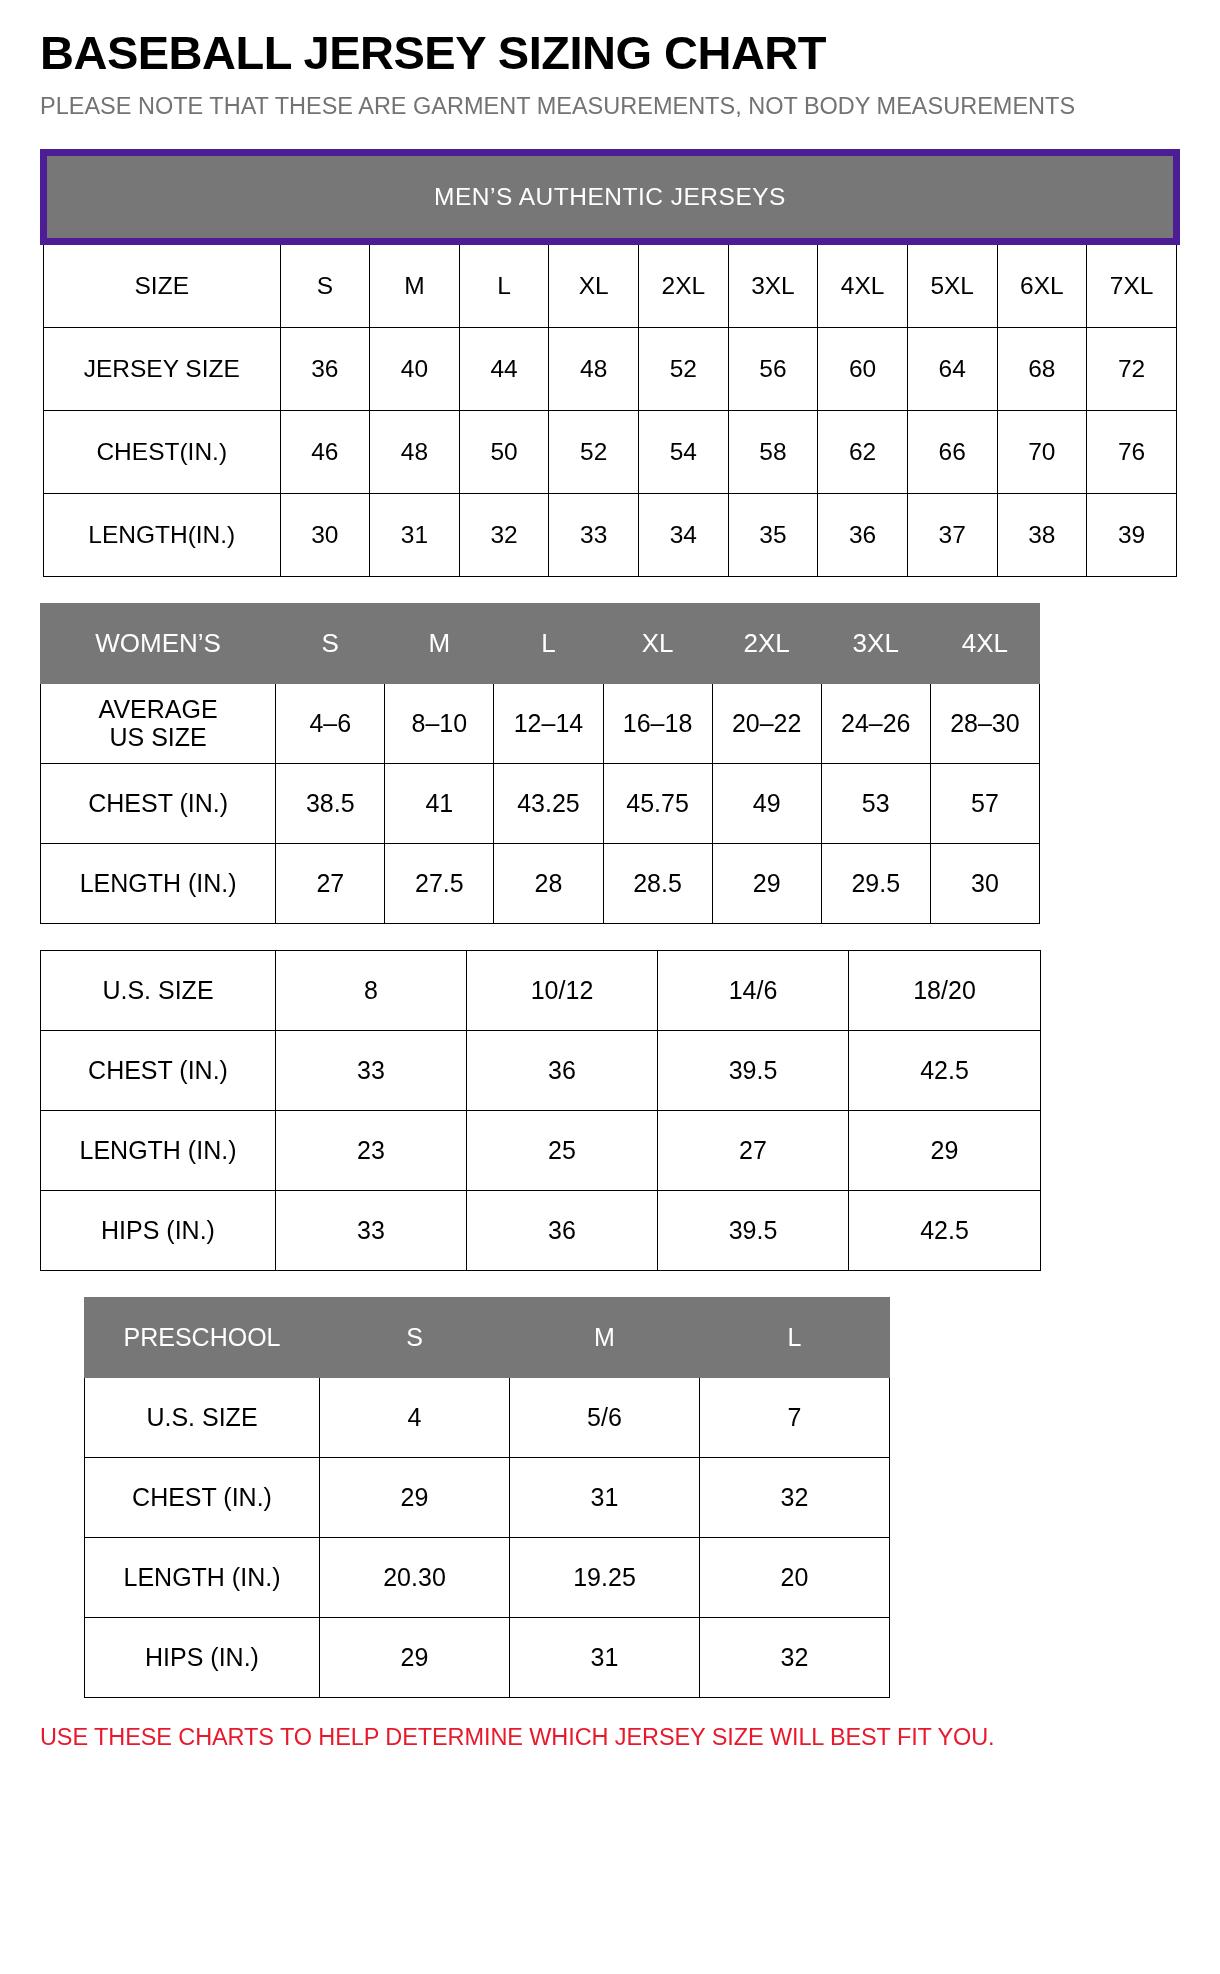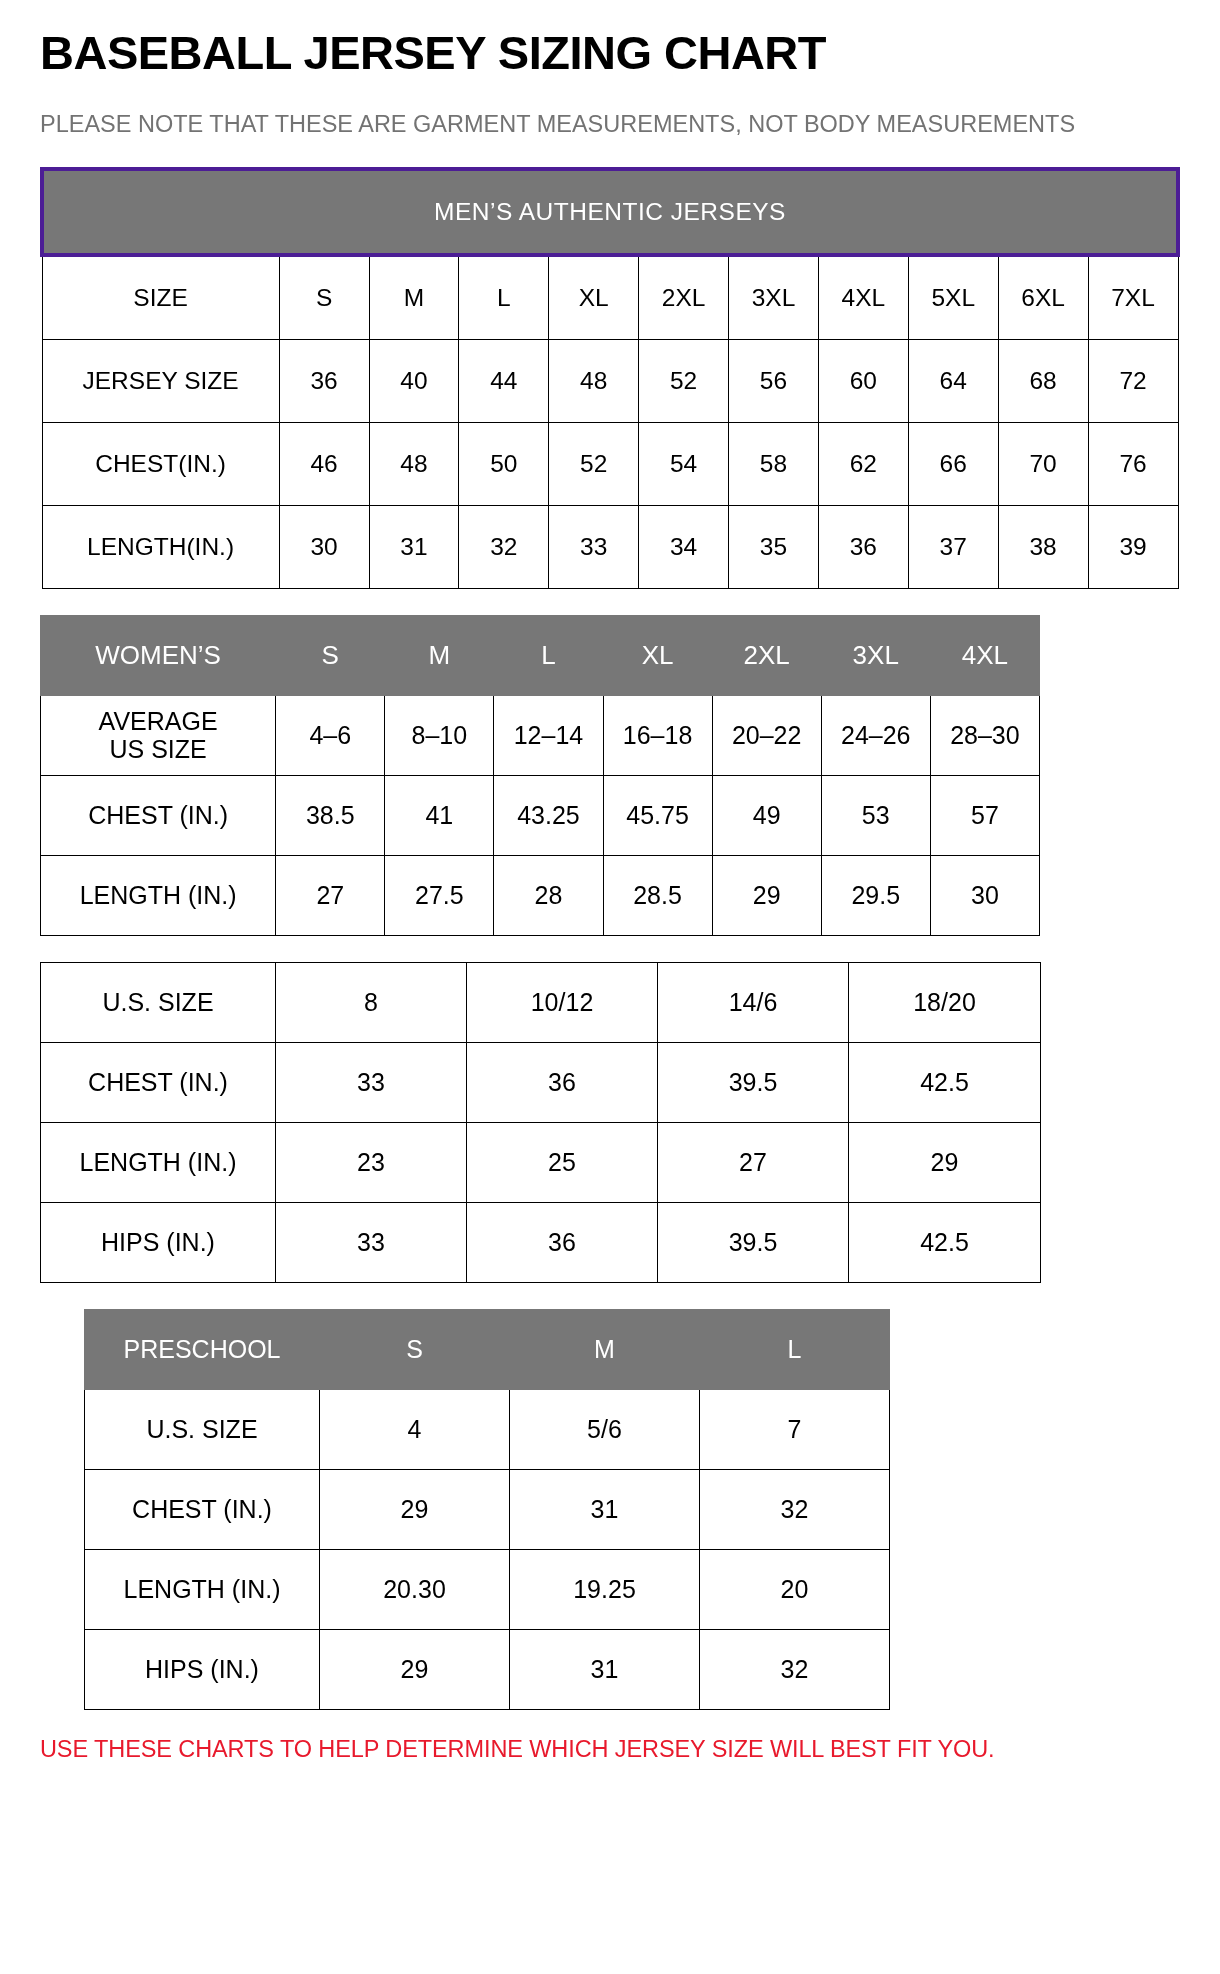--- a/index.html
+++ b/index.html
@@ -18,21 +18,21 @@
   .page {
     box-sizing: border-box;
     width: 1220px;
     padding: 28px 40px 0 40px;
   }
   .main-title {
     font-size: 47px;
     font-weight: bold;
     letter-spacing: -0.5px;
     line-height: 1.05;
-    margin: 0 0 32px 0;
+    margin: 0 0 14px 0;
     color: #000000;
     font-family: "Liberation Sans", sans-serif;
   }
   .note {
     color: #737373;
     font-size: 23.5px;
     line-height: 1.33;
     margin: 0 0 26px 0;
     max-width: 1120px;
   }
@@ -51,21 +51,21 @@
     height: 80px;
     color: #000000;
     font-family: "Liberation Sans", sans-serif;
   }
   .hdr-band {
     background: #777777;
     color: #ffffff;
     font-size: 30px;
     height: 78px;
     letter-spacing: 0.5px;
-    border: 4px solid #4c1d95;
+    border: 7px solid #4c1d95;
   }
   .hdr-cell {
     background: #777777;
     color: #ffffff;
     font-size: 26px;
     border: 1px solid #777777;
     height: 80px;
   }
   .lbl {
     font-size: 24px;

